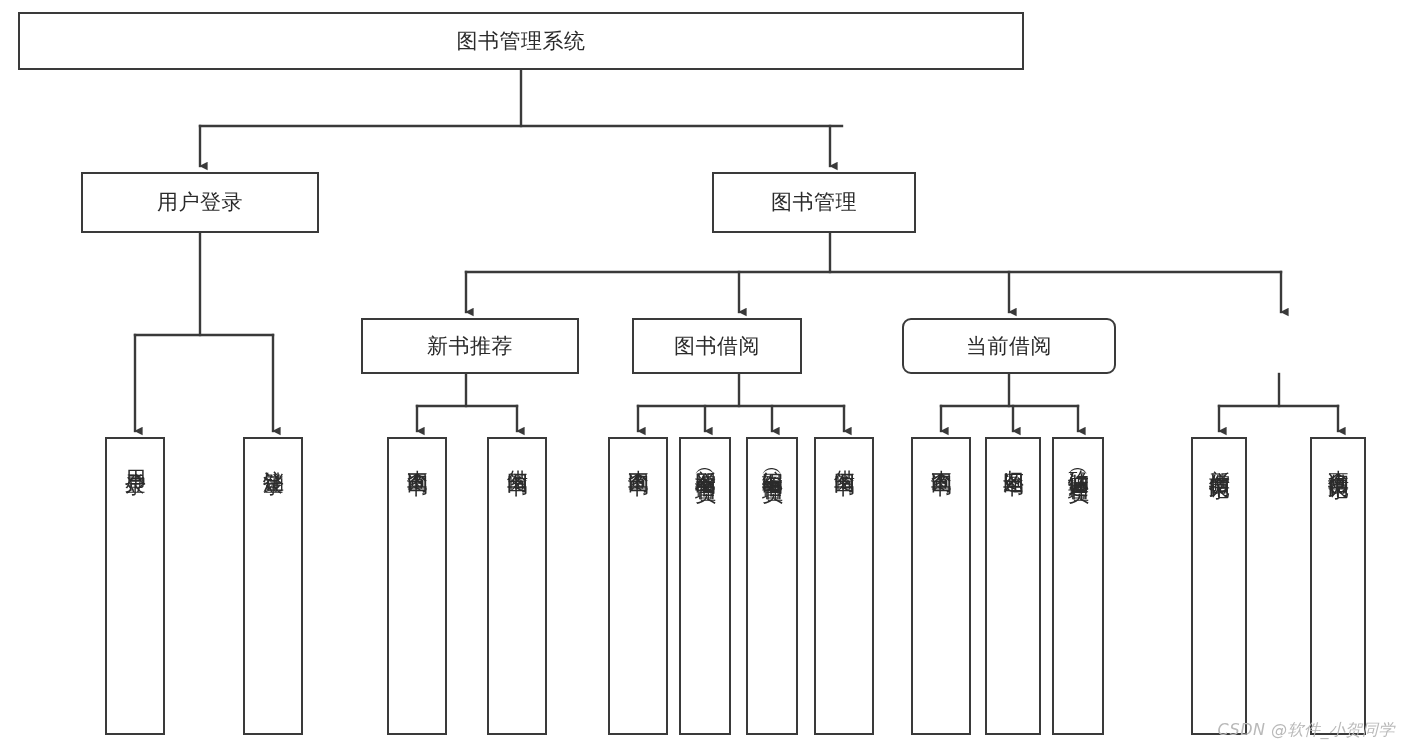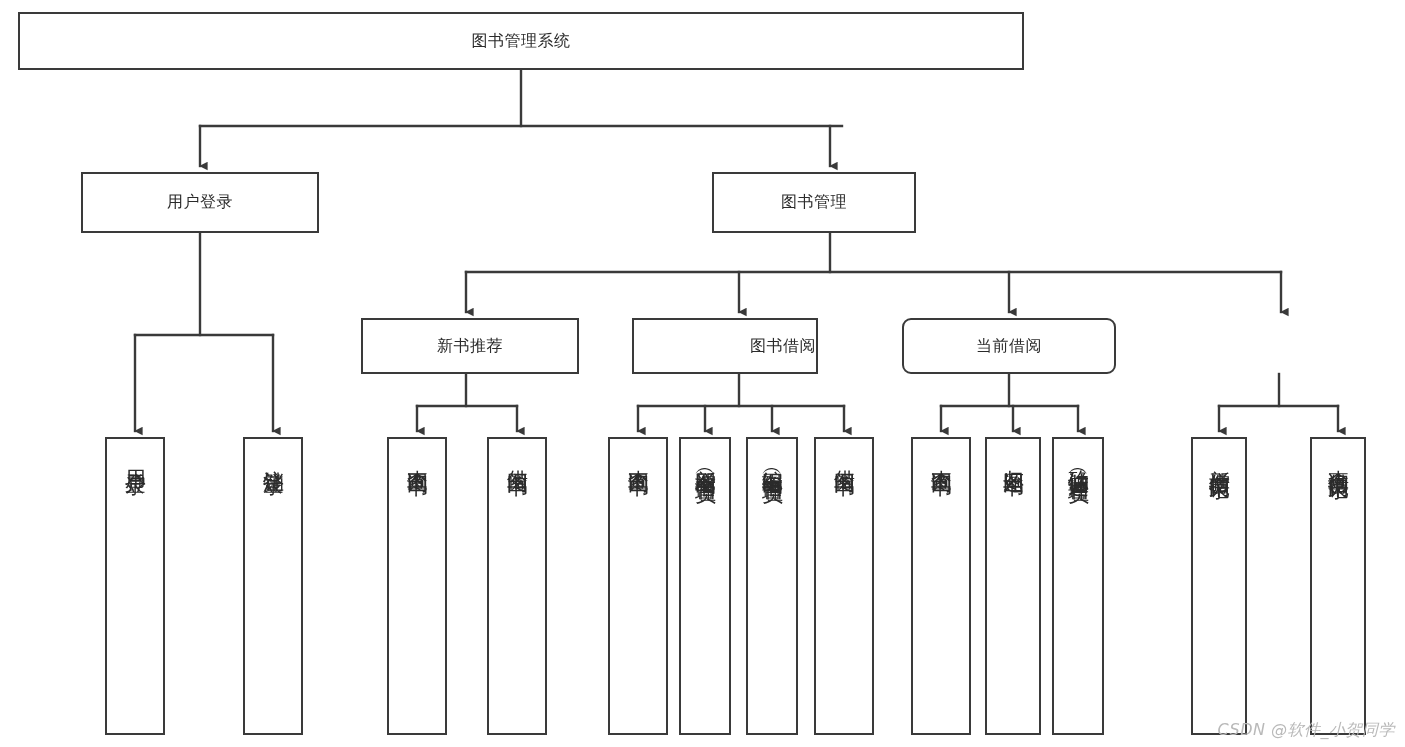--- a/index.html
+++ b/index.html
@@ -35,21 +35,21 @@
     justify-content: center;
     color: #2b2b2b;
   }
   .node-label {
     display: block;
     text-align: center;
     line-height: 1.18;
     letter-spacing: 0.5px;
   }
   .node.horiz .node-label {
-    font-size: 16px;
+    font-size: 21px;
     writing-mode: horizontal-tb;
   }
   .node.vert {
     align-items: flex-start;
     padding-top: 14px;
   }
   .node.vert .node-label {
     writing-mode: vertical-rl;
     text-orientation: upright;
     font-size: 21px;
@@ -131,21 +131,21 @@
   <div class="node horiz" style="left: 81px; top: 172px; width: 238px; height: 61px;">
     <span class="node-label">用户登录</span>
   </div>
   <div class="node horiz" style="left: 712px; top: 172px; width: 204px; height: 61px;">
     <span class="node-label">图书管理</span>
   </div>
 
   <div class="node horiz" style="left: 361px; top: 318px; width: 218px; height: 56px;">
     <span class="node-label">新书推荐</span>
   </div>
-  <div class="node horiz" style="left: 632px; top: 318px; width: 186px; height: 56px; justify-content: flex-end;">
+  <div class="node horiz" style="left: 632px; top: 318px; width: 170px; height: 56px;">
     <span class="node-label">图书借阅</span>
   </div>
   <div class="node horiz" style="left: 902px; top: 318px; width: 214px; height: 56px; border-radius: 9px;">
     <span class="node-label">当前借阅</span>
   </div>
 
   <div class="node vert" style="left: 105px; top: 437px; width: 60px; height: 298px;">
     <span class="node-label">用户登录</span>
   </div>
   <div class="node vert" style="left: 243px; top: 437px; width: 60px; height: 298px;">

